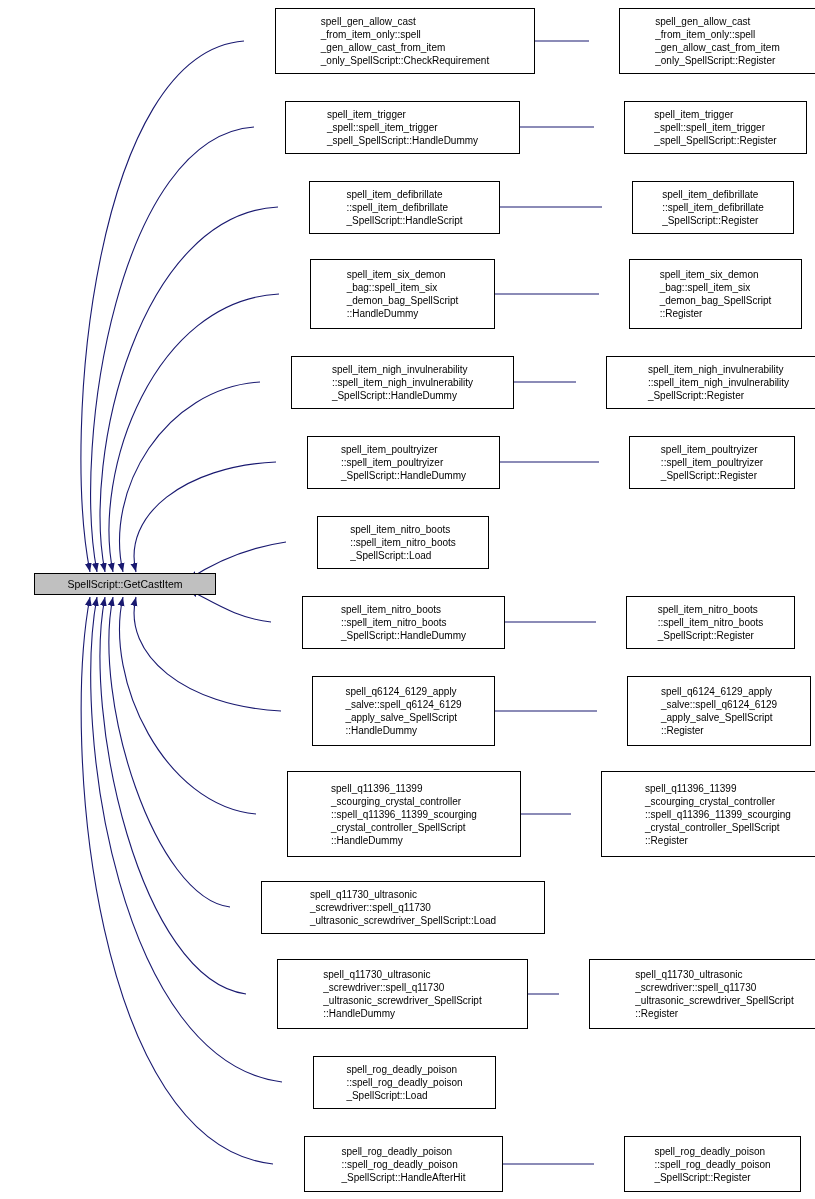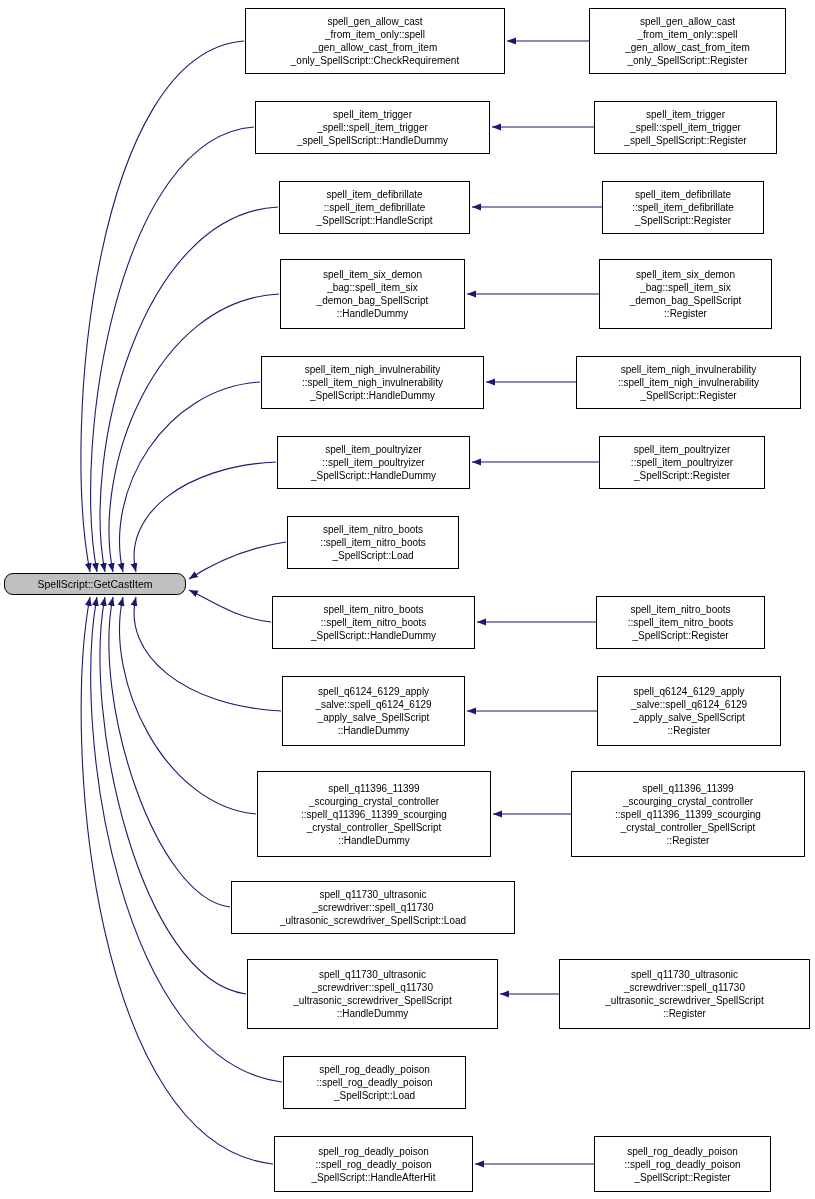--- a/index.html
+++ b/index.html
@@ -17,34 +17,34 @@
     fill: none;
     stroke: var(--edge-color, #191970);
     stroke-width: 1.1;
   }
   .arrowhead { fill: var(--edge-color, #191970); stroke: none; }
   .node {
     position: absolute;
     display: flex;
     align-items: center;
     justify-content: center;
-    text-align: center;
+    text-align: left;
     white-space: pre-line;
     background: var(--node-fill, #ffffff);
     border: 1px solid var(--node-border, #000000);
     font-size: 10px;
     line-height: 13px;
     color: #000000;
     cursor: pointer;
+    margin-left: 30px;
   }
   .root-node {
     background: var(--root-fill, #c0c0c0);
     cursor: default;
     font-size: 10.5px;
-    border-radius: 9px;
   }
 </style>
 </head>
 <body>
 
 <div class="canvas">
 
   <svg class="edges" width="815" height="1199" viewBox="0 0 815 1199">
     <defs>
       <marker id="arrowhead" markerWidth="10" markerHeight="8" refX="9" refY="4" orient="auto" markerUnits="userSpaceOnUse">

